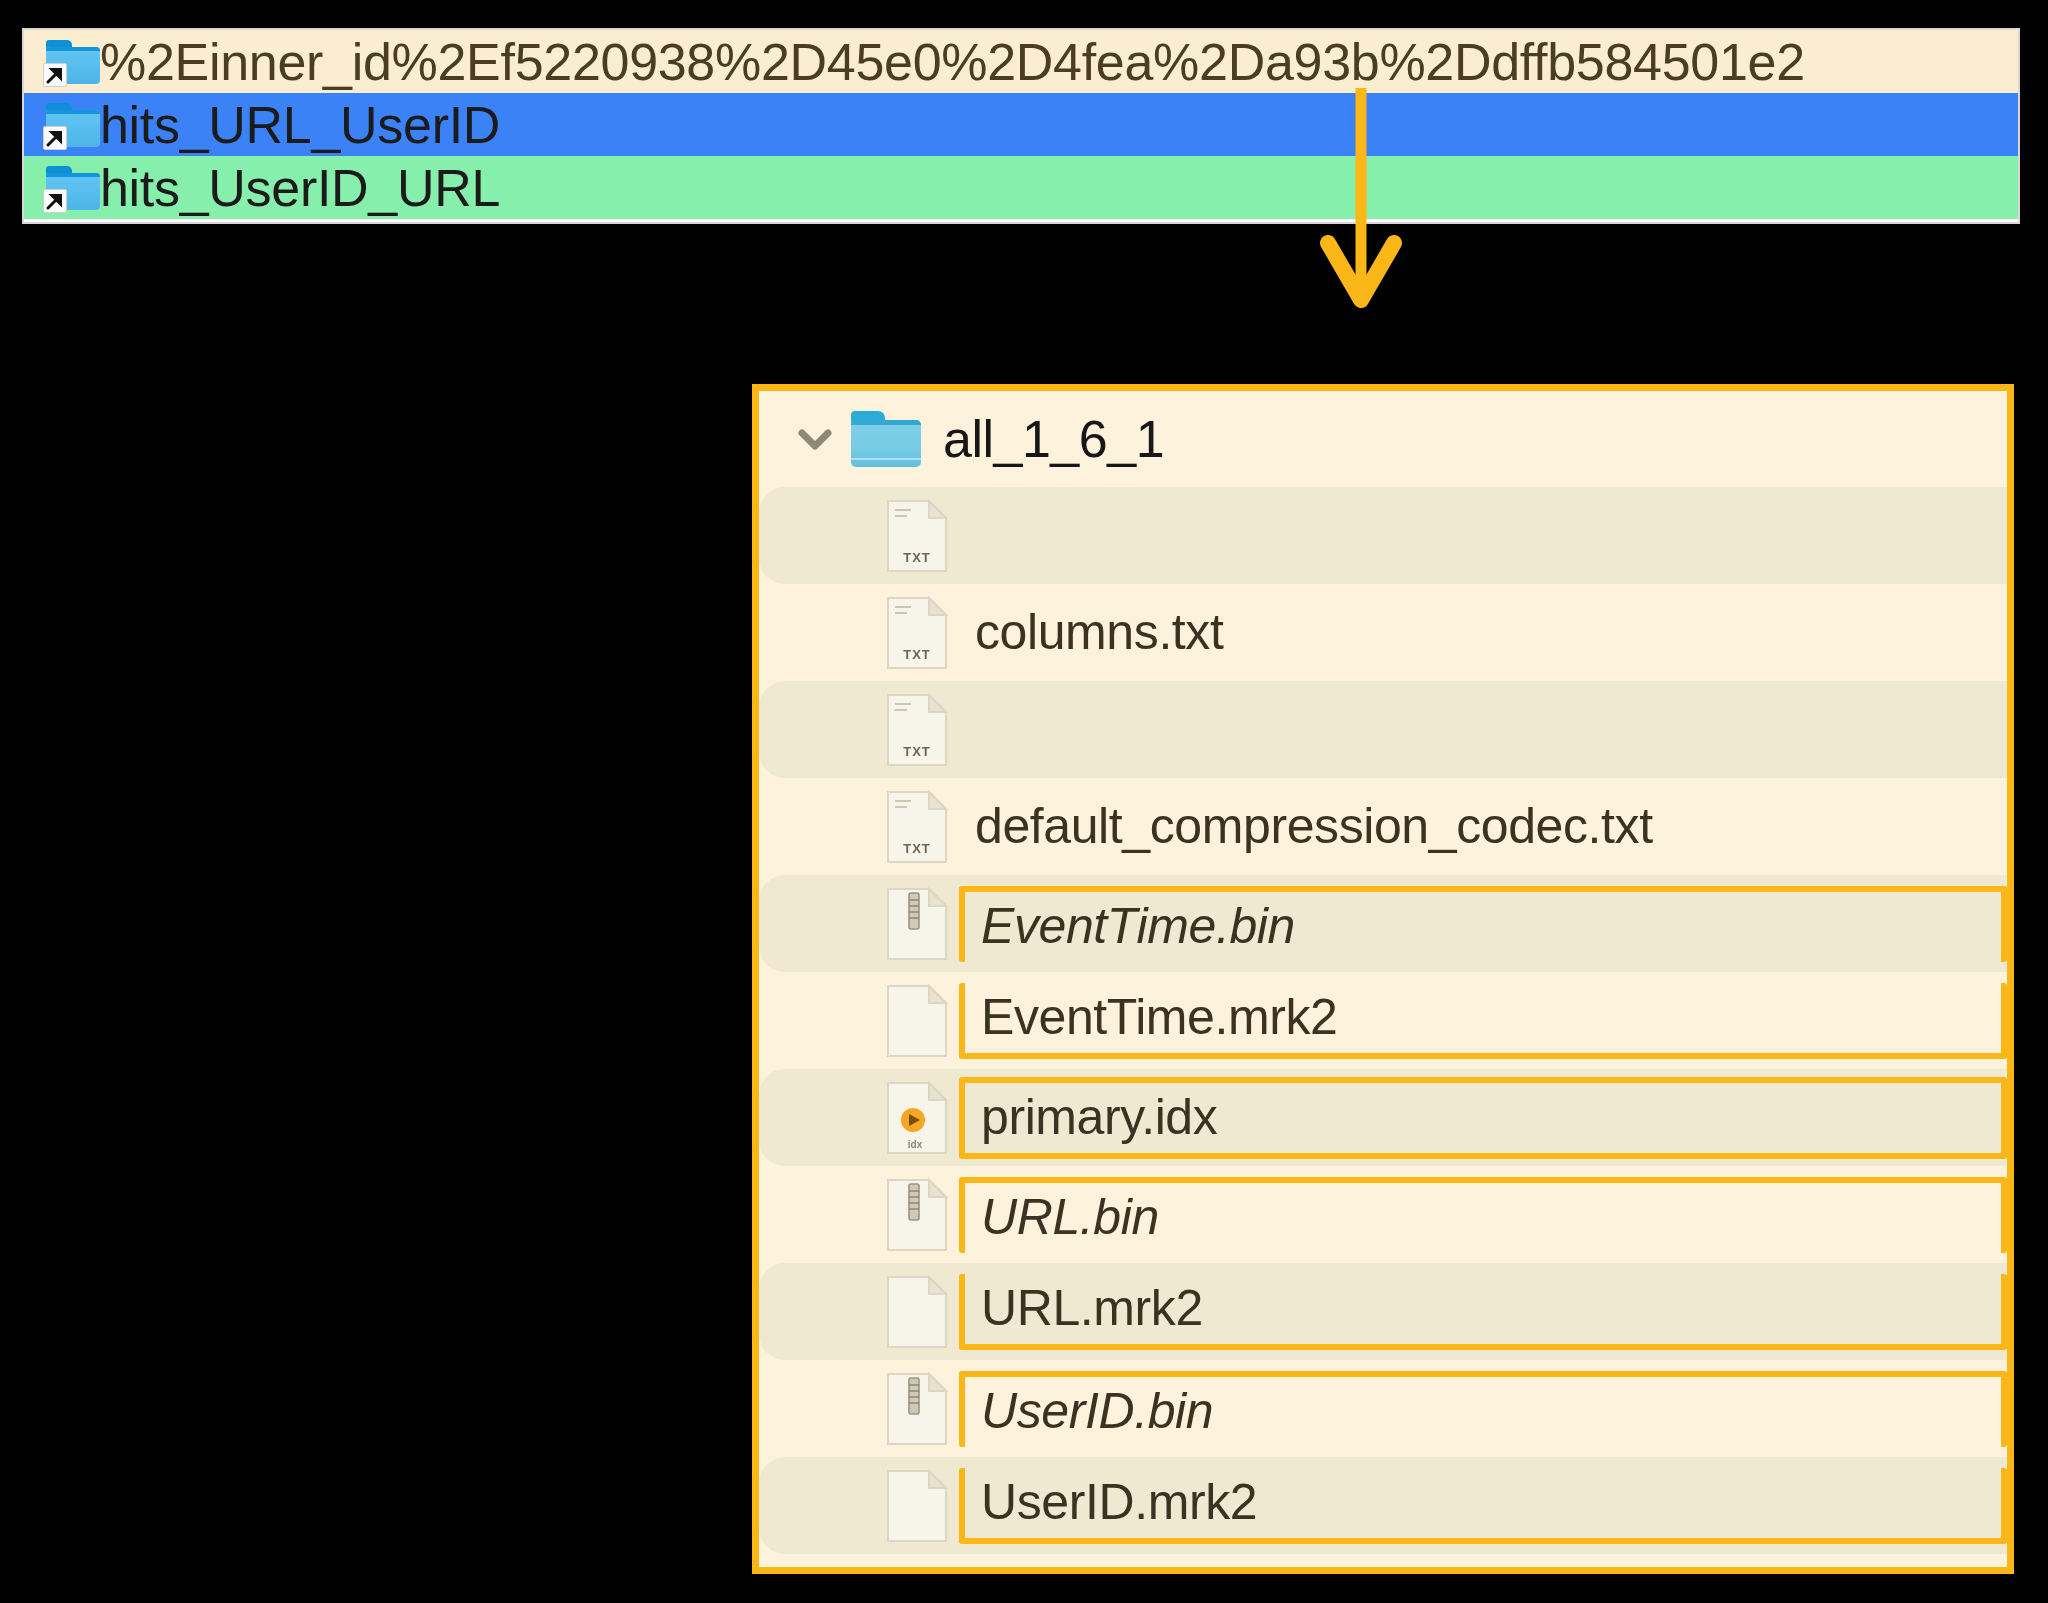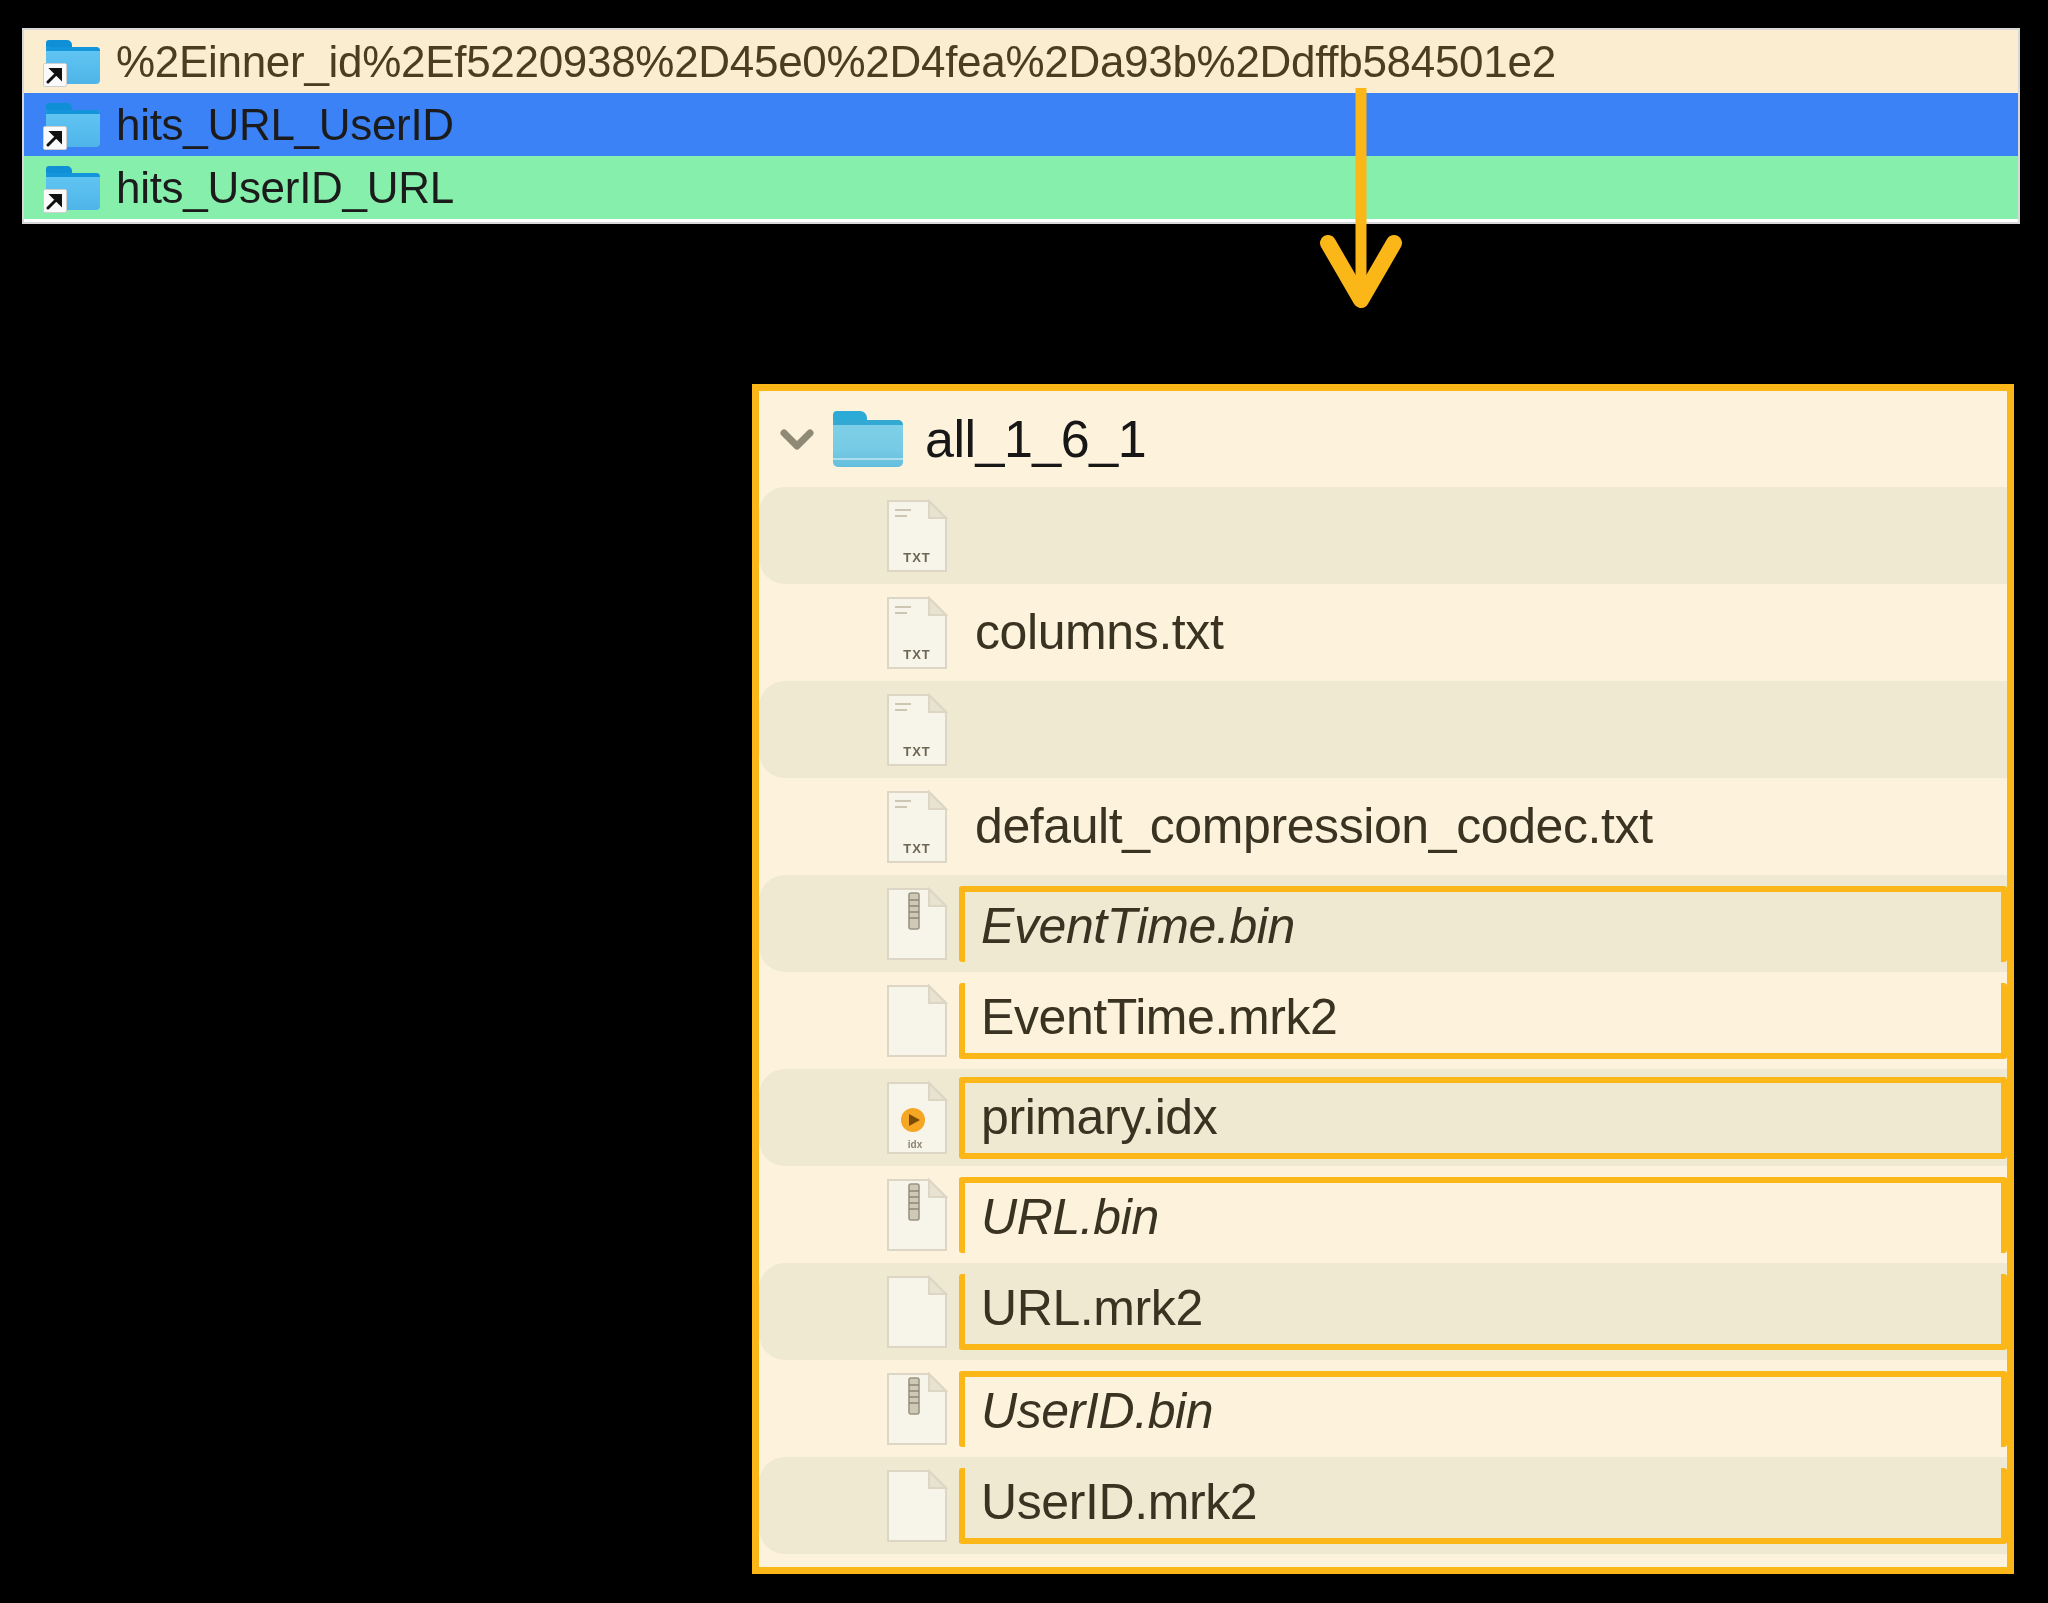--- a/index.html
+++ b/index.html
@@ -26,25 +26,24 @@
     align-items:center;
     height:63px;
     box-sizing:border-box;
     padding-left:22px;
   }
   .tl-row.r0{ background:#fbeed0; }
   .tl-row.r1{ background:#3b82f6; }
   .tl-row.r2{ background:#86efac; }
 
   .tl-label{
-    font-size:44px;
+    font-size:52px;
     color:#1b1b1b;
     white-space:nowrap;
     letter-spacing:-0.3px;
-    margin-left:16px;
   }
   .tl-row.r0 .tl-label{ color:#4a3e21; }
 
   
   .folder-alias{
     position:relative;
     width:54px;height:44px;
     flex:0 0 auto;
   }
   .folder-alias .tab{
@@ -83,21 +82,21 @@
 
   .p-row{
     display:flex;
     align-items:center;
     height:97px;
     box-sizing:border-box;
     position:relative;
   }
   .p-row.stripe{ background:#f0e9d2; border-radius:26px 0 0 26px; }
 
-  .p-head{ height:96px; padding-left:14px; }
+  .p-head{ height:96px; padding-left:32px; }
 
   .chev{ width:48px;height:48px;flex:0 0 auto;margin-right:12px; }
 
   
   .folder-plain{ position:relative;width:70px;height:56px;flex:0 0 auto; }
   .folder-plain .tab{
     position:absolute;left:0;top:0;width:34px;height:11px;
     background:#2cabd6;border-radius:4px 7px 0 0;
   }
   .folder-plain .body{

